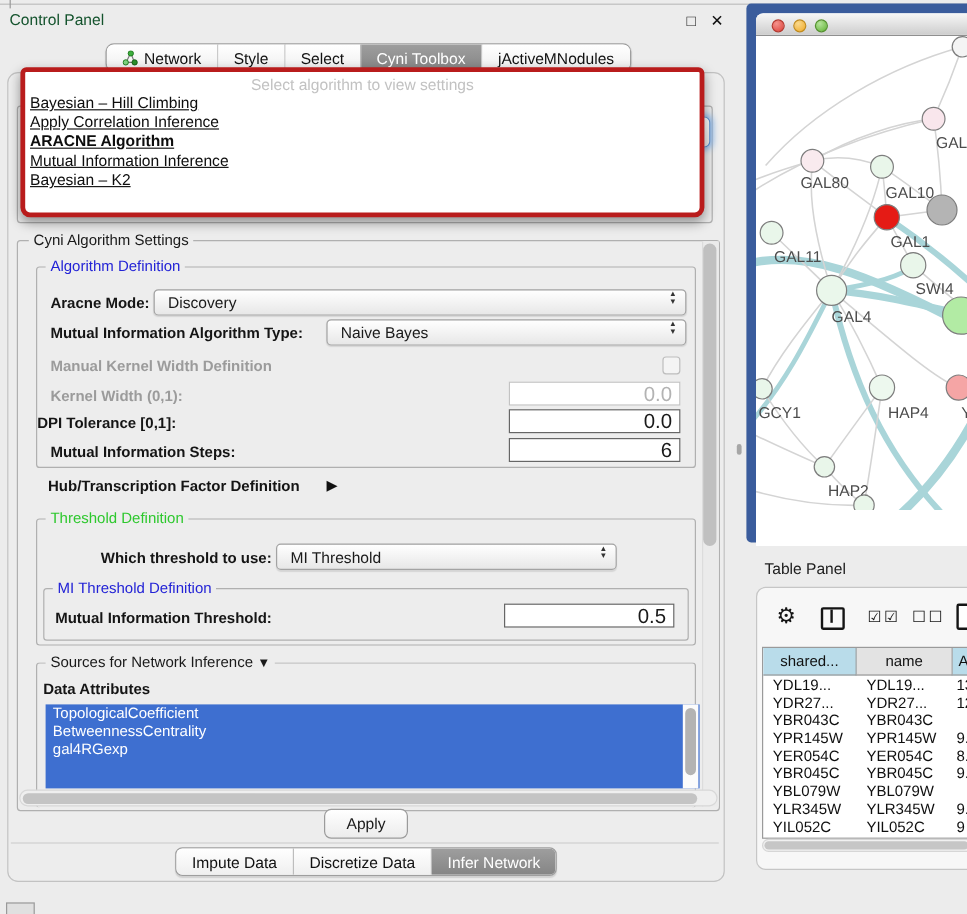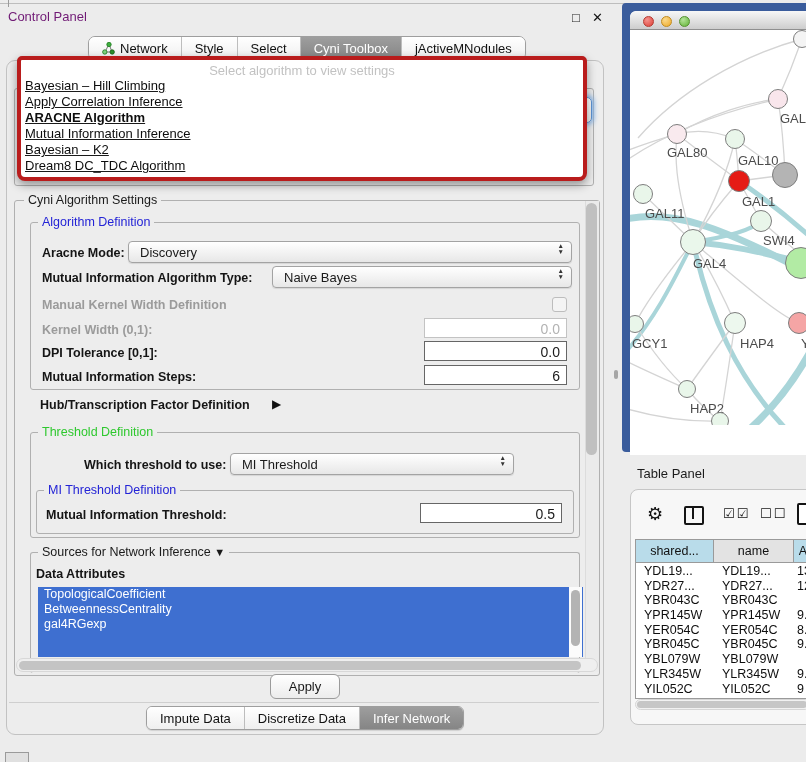--- a/index.html
+++ b/index.html
@@ -3,21 +3,21 @@
 <meta charset="utf-8">
 <style>
   html,body{margin:0;padding:0;background:#ececec;}
   #screen{position:relative;width:806px;height:762px;overflow:hidden;
           font-family:"Liberation Sans","DejaVu Sans",sans-serif;color:#1a1a1a;background:#ececec;}
   .abs{position:absolute;}
 
   
   #top-line{left:0;top:3px;width:806px;height:1px;background:#bdbdbd;}
   #corner-tick{left:8px;top:0;width:1px;height:7px;background:#9a9a9a;}
-  #cp-title{left:8px;top:9px;font-size:13px;color:#701a75;}
+  #cp-title{left:8px;top:9px;font-size:13px;color:#14532d;}
   #cp-float{left:572px;top:10px;font-size:13px;color:#222;font-weight:bold;}
   #cp-close{left:592px;top:10px;font-size:13px;color:#111;font-weight:bold;}
 
   .seg-control{position:absolute;display:flex;height:22px;border:1px solid #9e9e9e;border-radius:7px;
                overflow:hidden;background:#fff;font-size:13px;box-shadow:0 1px 1px rgba(0,0,0,.12);}
   .seg{display:flex;align-items:center;gap:5px;padding:0 13px;border-right:1px solid #bdbdbd;
        background:linear-gradient(#ffffff,#efefef);color:#111;white-space:nowrap;}
   .seg:last-child{border-right:none;}
   .seg.selected{background:linear-gradient(#9e9e9e,#858585);color:#fff;}
 
@@ -31,21 +31,21 @@
   .group-label.green{color:#2ec82e;}
 
   .lbl{position:absolute;font-size:12.5px;font-weight:bold;color:#151515;white-space:nowrap;}
   .lbl.disabled{color:#9b9b9b;}
 
   .combo{position:absolute;height:22px;border:1px solid #a3a3a3;border-radius:4px;
          background:linear-gradient(#ffffff,#e7e7e7);box-shadow:0 1px 1px rgba(0,0,0,.1);
          font-size:13px;display:flex;align-items:center;padding-left:11px;box-sizing:border-box;}
   .combo .arrows{position:absolute;right:7px;top:1px;display:flex;flex-direction:column;
                  font-size:6.5px;line-height:6px;color:#333;letter-spacing:0;}
-  .field{position:absolute;height:20px;border:1px solid #666;background:#fff;font-size:14px;
+  .field{position:absolute;height:20px;border:1px solid #666;background:#fff;font-size:17px;
          text-align:right;padding:0 6px;line-height:20px;box-sizing:border-box;}
   .field.disabled{border-color:#c3c3c3;color:#b3b3b3;}
   .checkbox{position:absolute;width:13px;height:13px;border:1px solid #bdbdbd;border-radius:3px;background:#f4f4f4;}
 
   #attr-list{left:38px;top:587px;width:545px;height:70px;background:#3e6fd0;overflow:hidden;}
   .attr-item{height:15px;line-height:15px;color:#fff;font-size:12.5px;padding-left:6px;white-space:nowrap;}
   #attr-sb-track{left:569px;top:587px;width:13px;height:70px;background:#fbfbfb;}
   #attr-sb-thumb{left:571px;top:590px;width:9px;height:56px;background:#b3b3b3;border-radius:5px;}
 
   #v-scroll-track{left:585px;top:201px;width:13px;height:471px;background:#ebebeb;border-left:1px solid #dcdcdc;}
@@ -177,21 +177,21 @@
         <span>▼</span>
       </span>
   </div>
 
   <div class="lbl disabled" style="left:42px;top:298px;">Manual Kernel Width Definition</div>
   <div class="checkbox" style="left:552px;top:297px;"></div>
 
   <div class="lbl disabled" style="left:42px;top:323px;">Kernel Width (0,1):</div>
   <div class="field disabled" style="left:424px;top:318px;width:143px;">0.0</div>
 
-  <div class="lbl" style="left:42px;top:346px;">DPI Tolerance [0,1]:</div>
+  <div class="lbl" style="left:31px;top:346px;">DPI Tolerance [0,1]:</div>
   <div class="field" style="left:424px;top:341px;width:143px;">0.0</div>
 
   <div class="lbl" style="left:42px;top:370px;">Mutual Information Steps:</div>
   <div class="field" style="left:424px;top:365px;width:143px;">6</div>
 
   <div class="lbl" style="left:40px;top:398px;">Hub/Transcription Factor Definition</div>
   <div class="abs" style="left:272px;top:397px;font-size:12px;color:#111;">▶</div>
 
   <div class="groupbox" style="left:30px;top:432px;width:548px;height:104px;"></div>
   <div class="group-label green" style="left:38px;top:425px;">Threshold Definition</div>
@@ -245,21 +245,20 @@
   </div>
 
   <div class="abs" id="algo-overlay">
     <div id="algo-placeholder">Select algorithm to view settings</div>
     <div id="algo-items">
         <div class="algo-item">Bayesian – Hill Climbing</div>
         <div class="algo-item">Apply Correlation Inference</div>
         <div class="algo-item sel">ARACNE Algorithm</div>
         <div class="algo-item">Mutual Information Inference</div>
         <div class="algo-item">Bayesian – K2</div>
-        <div class="algo-item">Dream8 DC_TDC Algorithm</div>
       </div>
   </div>
 
   <div class="abs" id="net-frame"></div>
   <div class="abs" id="net-window">
     <div id="net-titlebar">
       <div class="traffic" id="tl-red"></div>
       <div class="traffic" id="tl-yellow"></div>
       <div class="traffic" id="tl-green"></div>
     </div>

